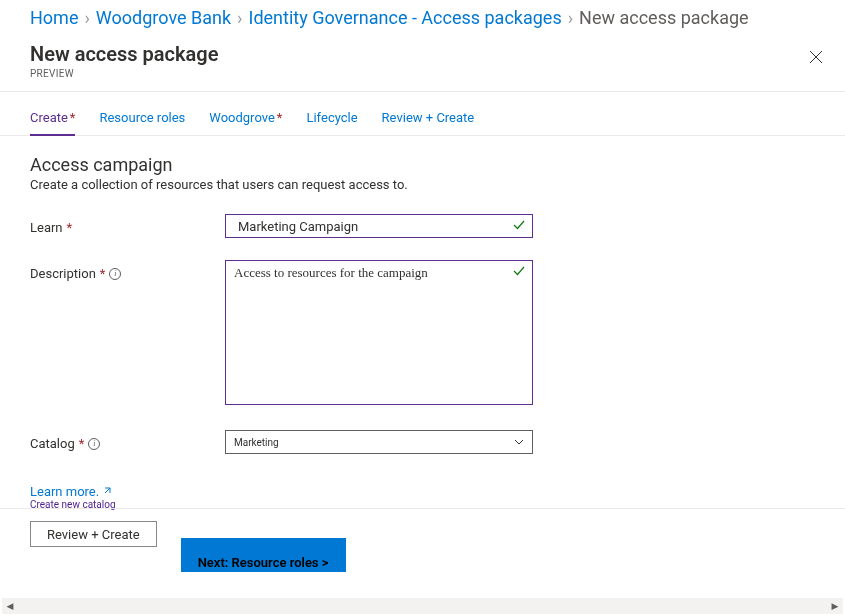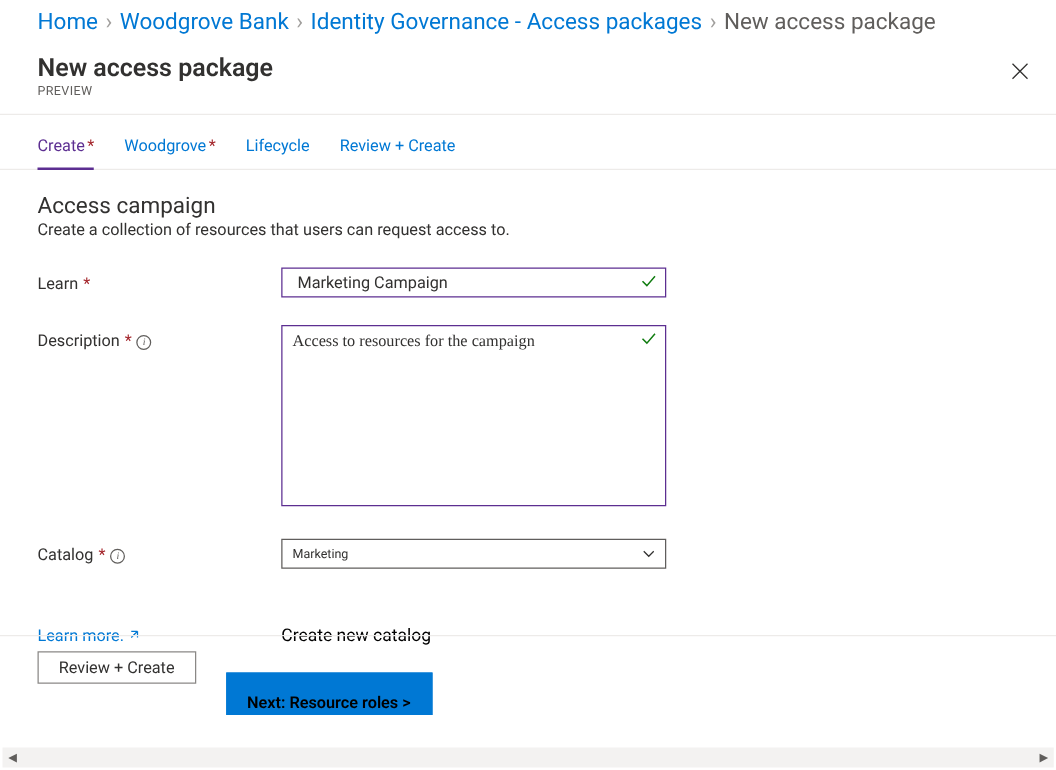--- a/index.html
+++ b/index.html
@@ -170,35 +170,36 @@
     .chevron-down-ico {
       position: absolute;
       right: 8px;
       top: 6px;
       pointer-events: none;
       color: #605e5c;
     }
 
     .link-row {
       display: flex;
-      margin-top: 46px;
+      margin-top: 30px;
+      flex-direction: column;
     }
     .link-row .left-link {
       width: 195px;
       color: #0078d4;
       cursor: pointer;
       font-size: 13px;
       display: flex;
       align-items: center;
       gap: 4px;
     }
     .link-row .right-link {
-      color: #000000;
-      cursor: pointer;
-      font-size: 14px;
+      color: #4c1d95;
+      cursor: pointer;
+      font-size: 10px;
     }
     .ext-icon { font-size: 10px; }
 
     
     .footer {
       position: absolute;
       left: 0; right: 0;
       bottom: 32px;
       padding: 12px 30px;
       display: flex;
@@ -268,20 +269,23 @@
         <path d="M1 1 L13 13 M13 1 L1 13" stroke="#323130" stroke-width="1" fill="none"></path>
       </svg>
   </div>
 </header>
 
 <div class="tabs">
   <div class="tab active">
     <span>Create</span><span class="req">*</span>
   </div>
   <div class="tab">
+    <span>Resource roles</span>
+  </div>
+  <div class="tab">
     <span>Woodgrove</span><span class="req">*</span>
   </div>
   <div class="tab">
     <span>Lifecycle</span>
   </div>
   <div class="tab">
     <span>Review + Create</span>
   </div>
 </div>
 

